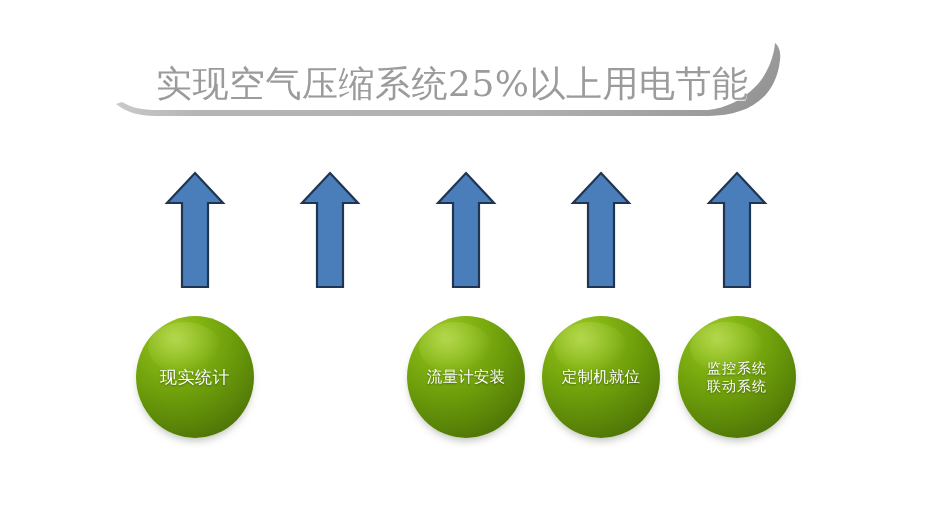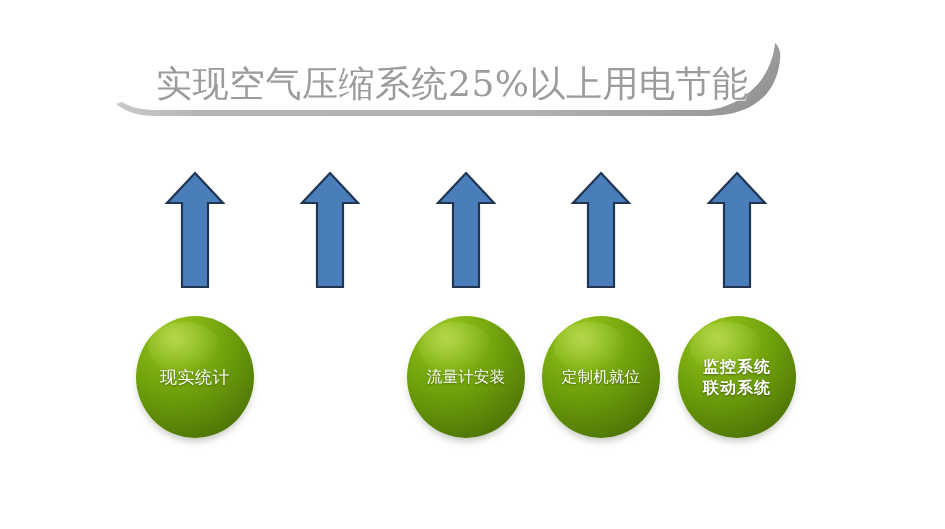--- a/index.html
+++ b/index.html
@@ -132,21 +132,21 @@
     font-family: "DejaVu Serif", "Liberation Serif", serif;
     font-size: 17px;
     line-height: 1.32;
     color: #ffffff;
     letter-spacing: 0.5px;
     padding: 0 4px;
     text-shadow: 0 1px 2px rgba(30,45,10,0.55);
     white-space: pre-line;
   }
   .sphere-label.small { font-size: 15.5px; letter-spacing: 0.2px; }
-  .sphere-label.twoline { font-weight: bold; font-size: 16px; letter-spacing: 1px; }
+  .sphere-label.twoline { font-weight: normal; font-size: 14px; letter-spacing: 1px; }
 </style>
 </head>
 <body>
 
 <div id="slide">
 
   <div id="title-banner">
     <svg id="banner-shape" viewBox="0 0 680 110" preserveAspectRatio="none">
       <defs>
         <linearGradient id="bannerGrad" x1="0" y1="0" x2="1" y2="0">

